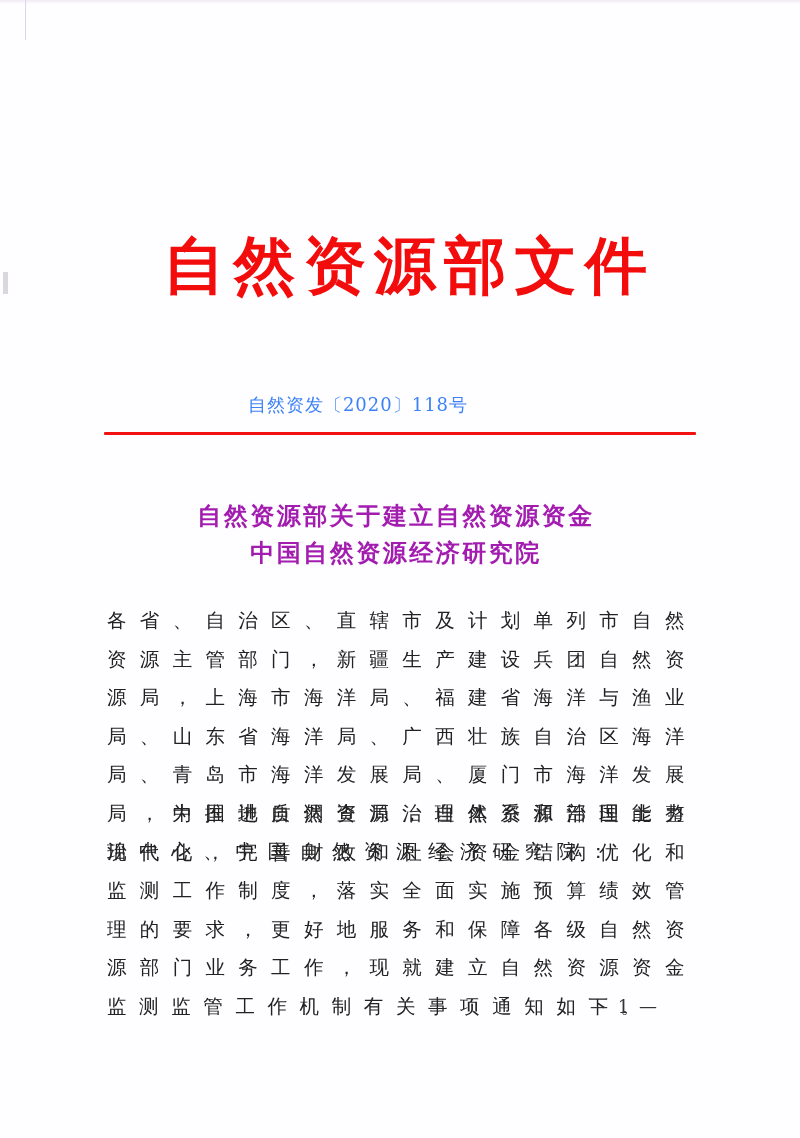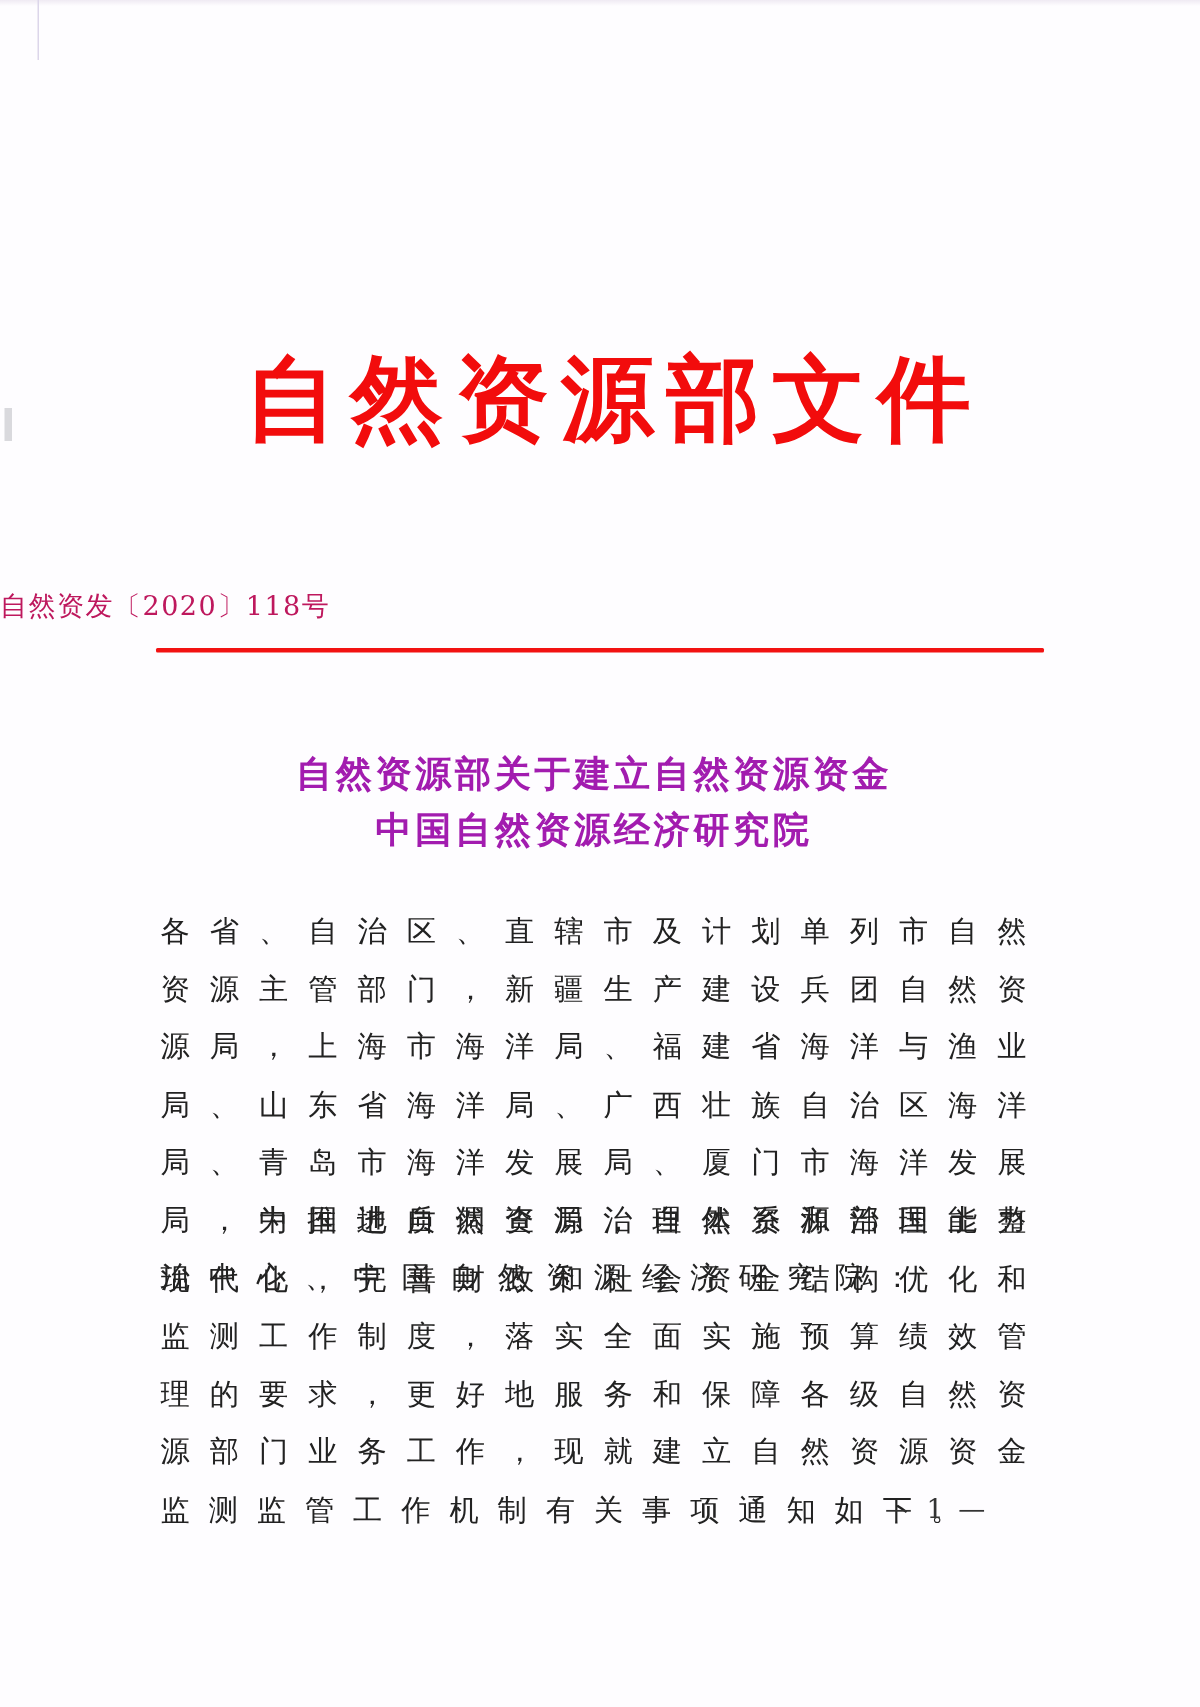--- a/index.html
+++ b/index.html
@@ -56,24 +56,24 @@
     .doc-header-title span {
       display: inline-block;
       width: 68px;
       text-align: center;
     }
     .doc-number {
       position: absolute;
       left: 0;
       width: 716px;
       top: 391px;
-      text-align: left;
+      text-align: center;
       font-size: 18px;
       line-height: 28px;
-      color: #be185d;
+      color: #3b82f6;
       letter-spacing: 1px;
     }
     .red-rule {
       position: absolute;
       left: 104px;
       top: 432px;
       width: 592px;
       height: 3px;
       background: #f21212;
       border-radius: 1px;

